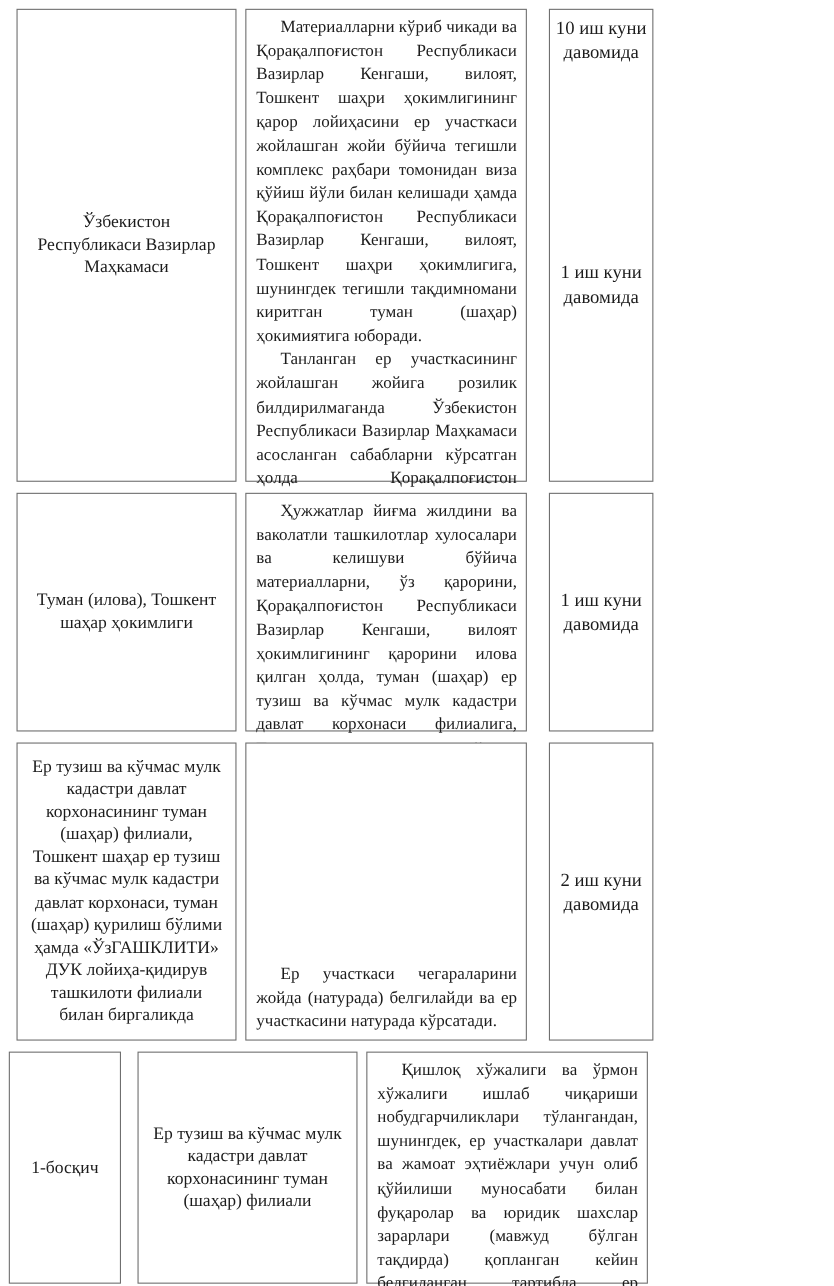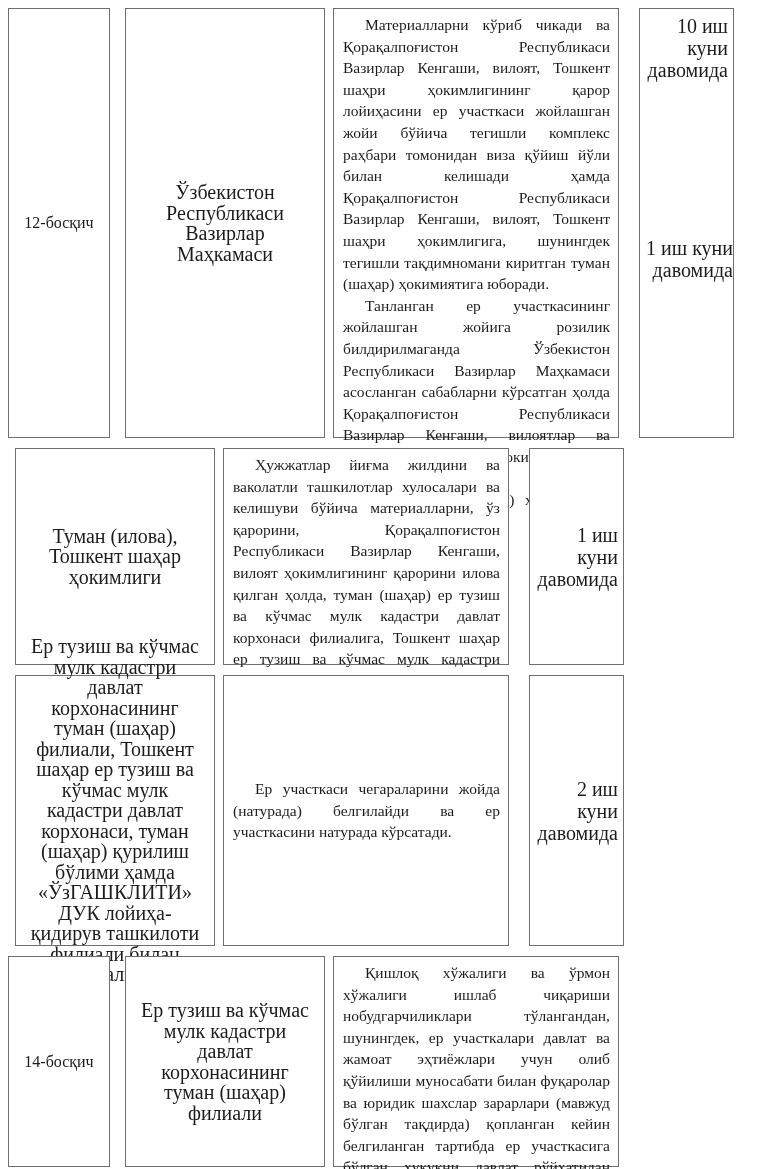--- a/index.html
+++ b/index.html
@@ -41,47 +41,47 @@
     font-size: 16px;
     padding: 4px;
   }
   .org-cell {
     width: 200px;
     margin-left: 15px;
     display: flex;
     align-items: center;
     justify-content: center;
     text-align: center;
-    font-size: 20px;
+    font-size: 16px;
     line-height: 20.5px;
     padding: 4px 12px;
   }
   .desc-cell {
-    width: 286px;
+    width: 256px;
     margin-left: 8px;
     font-size: 15.5px;
     line-height: 21.6px;
     text-align: justify;
     padding: 5px 8px 5px 9px;
   }
   .desc-cell.v-center {
     display: flex;
     flex-direction: column;
-    justify-content: center;
+    justify-content: flex-end;
   }
   .desc-cell p {
     margin: 0;
     text-indent: 22px;
   }
   .dur-cell {
     width: 95px;
     margin-left: 20px;
-    font-size: 20px;
+    font-size: 17px;
     line-height: 22px;
-    text-align: right;
+    text-align: center;
     padding: 4px 5px;
     position: relative;
   }
   .dur-cell.v-center {
     display: flex;
     align-items: center;
     justify-content: center;
   }
   .dur-top { padding-top: 2px; }
   .dur-mid {
@@ -95,23 +95,20 @@
   .row-2 { height: 217px; }
   .row-3 { height: 271px; }
   .row-4 { height: 211px; }
 </style>
 </head>
 <body>
 
 <div class="doc">
 
   <div class="trow first row-1">
-    <div class="cell stage-cell">
-      <span>12-босқич</span>
-    </div>
     <div class="cell org-cell">
       <span>Ўзбекистон Республикаси Вазирлар Маҳкамаси</span>
     </div>
     <div class="cell desc-cell">
       <p>Материалларни кўриб чикади ва Қорақалпоғистон Республикаси Вазирлар Кенгаши, вилоят, Тошкент шаҳри ҳокимлигининг қарор лойиҳасини ер участкаси жойлашган жойи бўйича тегишли комплекс раҳбари томонидан виза қўйиш йўли билан келишади ҳамда Қорақалпоғистон Республикаси Вазирлар Кенгаши, вилоят, Тошкент шаҳри ҳокимлигига, шунингдек тегишли тақдимномани киритган туман (шаҳар) ҳокимиятига юборади.</p>
       <p>Танланган ер участкасининг жойлашган жойига розилик билдирилмаганда Ўзбекистон Республикаси Вазирлар Маҳкамаси асосланган сабабларни кўрсатган ҳолда Қорақалпоғистон Республикаси Вазирлар Кенгаши, вилоятлар ва Тошкент шаҳар ҳокимликларига, шунингдек, тегишли тақдимнома киритган туман (шаҳар) ҳокимлигига хат юборади.</p>
     </div>
     <div class="cell dur-cell">
       <div class="dur-top">10 иш куни давомида</div>
       <div class="dur-mid">1 иш куни давомида</div>
@@ -137,21 +134,21 @@
     <div class="cell desc-cell v-center">
       <p>Ер участкаси чегараларини жойда (натурада) белгилайди ва ер участкасини натурада кўрсатади.</p>
     </div>
     <div class="cell dur-cell v-center">
       <div>2 иш куни давомида</div>
     </div>
   </div>
 
   <div class="trow row-4">
     <div class="cell stage-cell">
-      <span>14-босқич</span>
+      <span>1-босқич</span>
     </div>
     <div class="cell org-cell">
       <span>Ер тузиш ва кўчмас мулк кадастри давлат корхонасининг туман (шаҳар) филиали</span>
     </div>
     <div class="cell desc-cell">
       <p>Қишлоқ хўжалиги ва ўрмон хўжалиги ишлаб чиқариши нобудгарчиликлари тўлангандан, шунингдек, ер участкалари давлат ва жамоат эҳтиёжлари учун олиб қўйилиши муносабати билан фуқаролар ва юридик шахслар зарарлари (мавжуд бўлган тақдирда) қопланган кейин белгиланган тартибда ер участкасига бўлган ҳуқуқни давлат рўйхатидан ўтказади.</p>
     </div>
   </div>
 
 </div>

